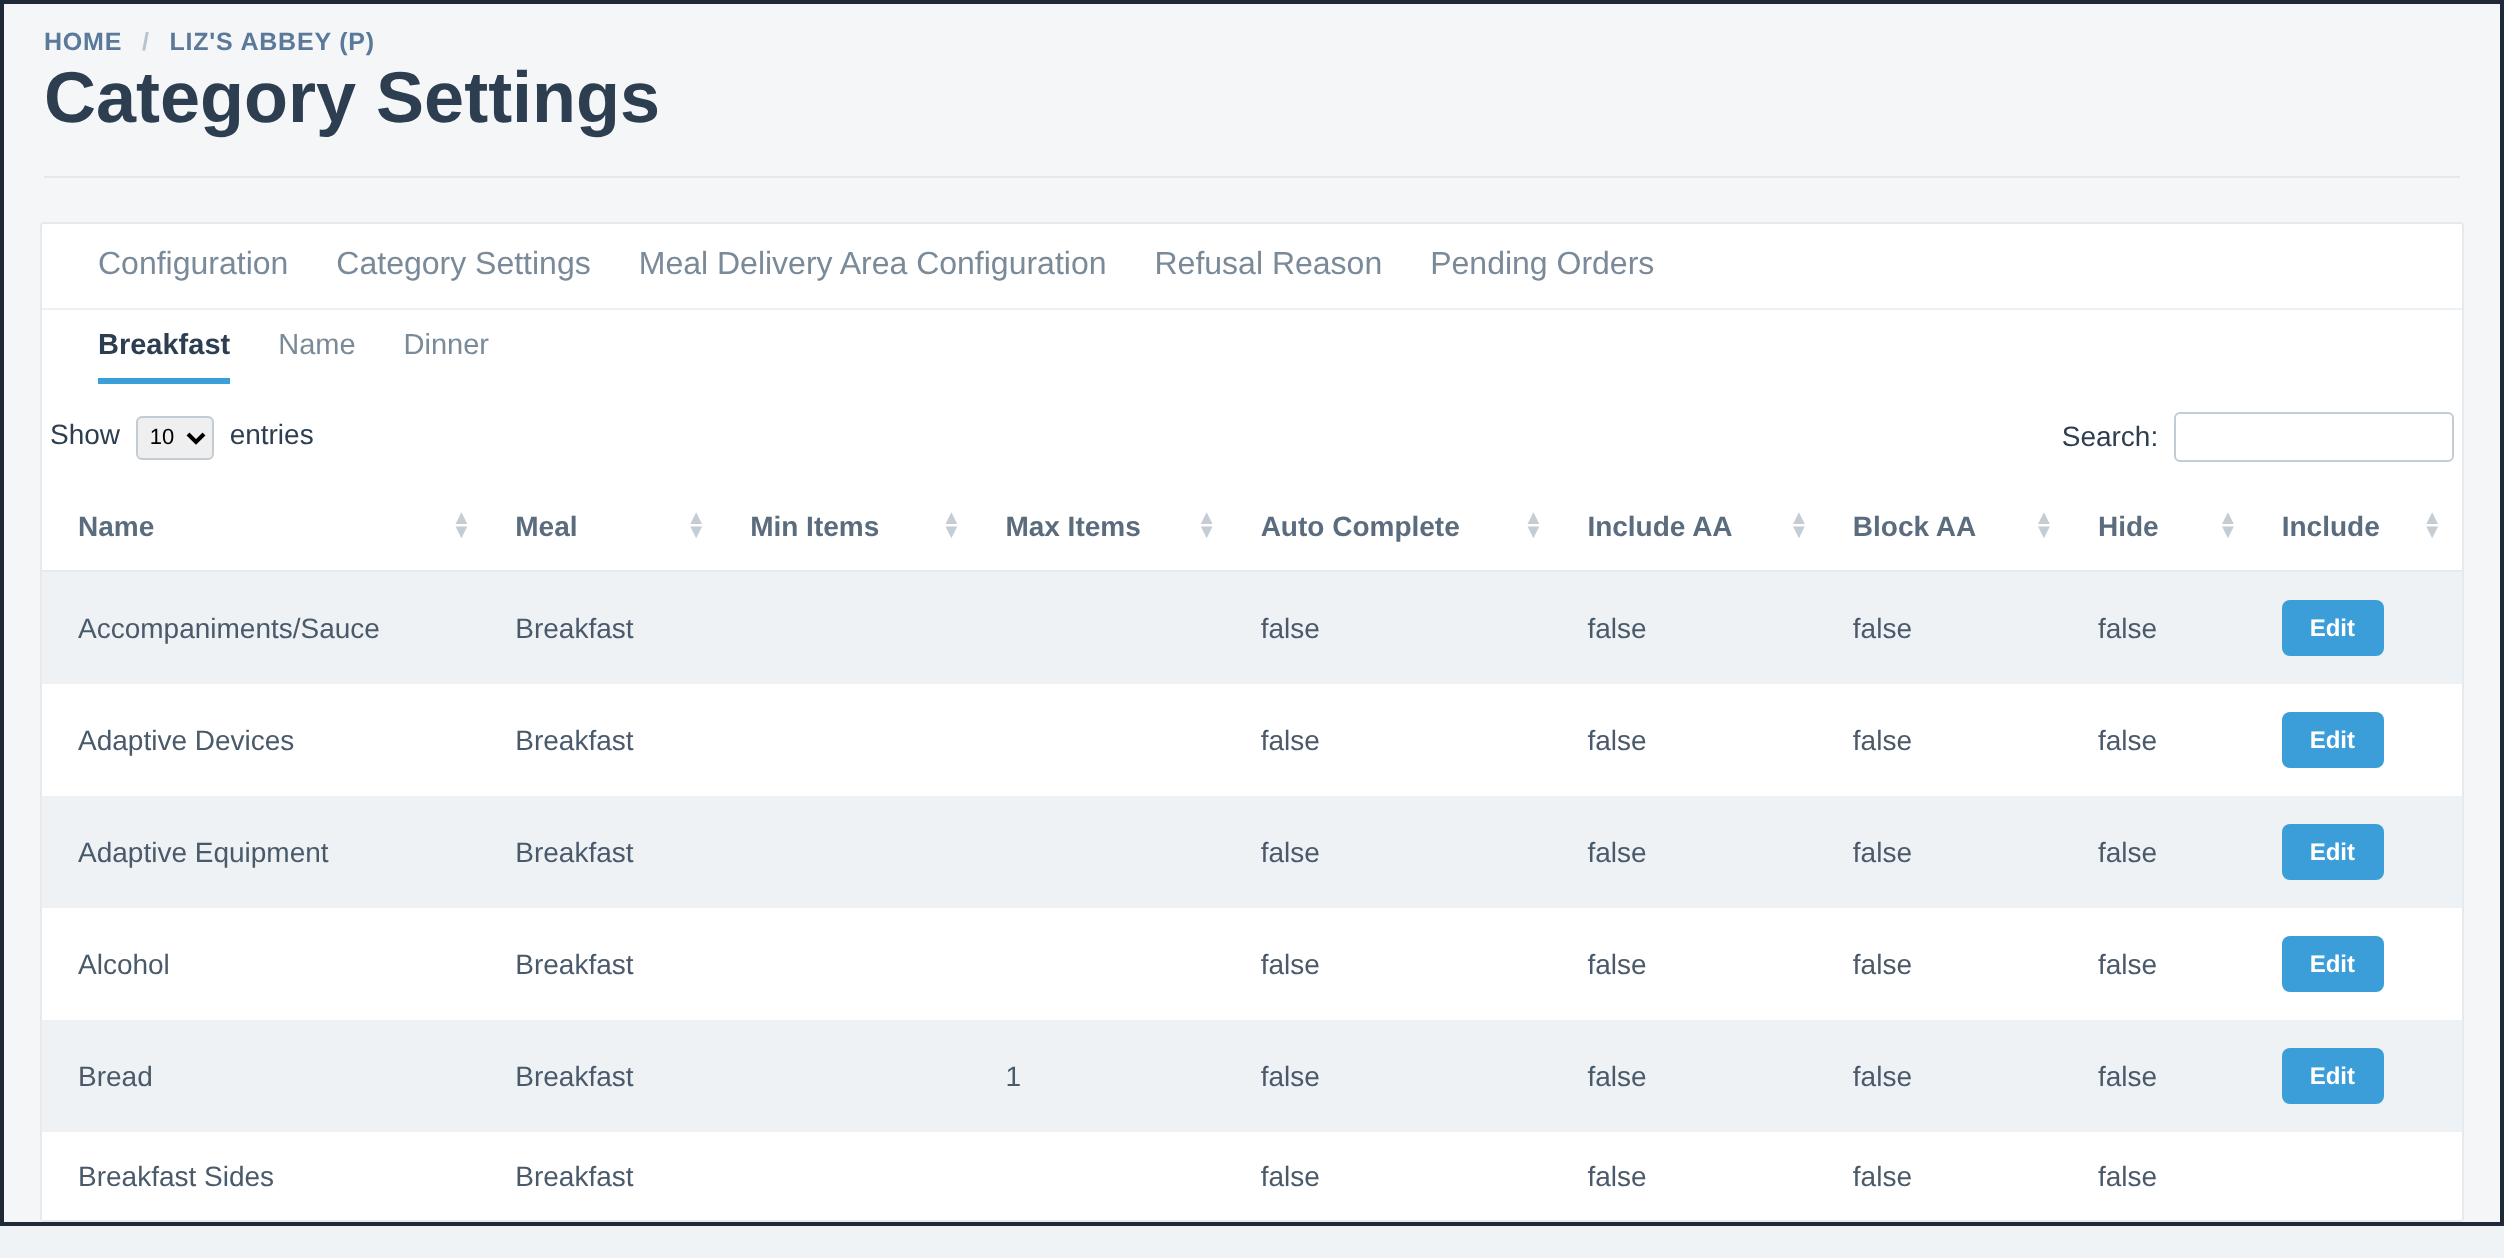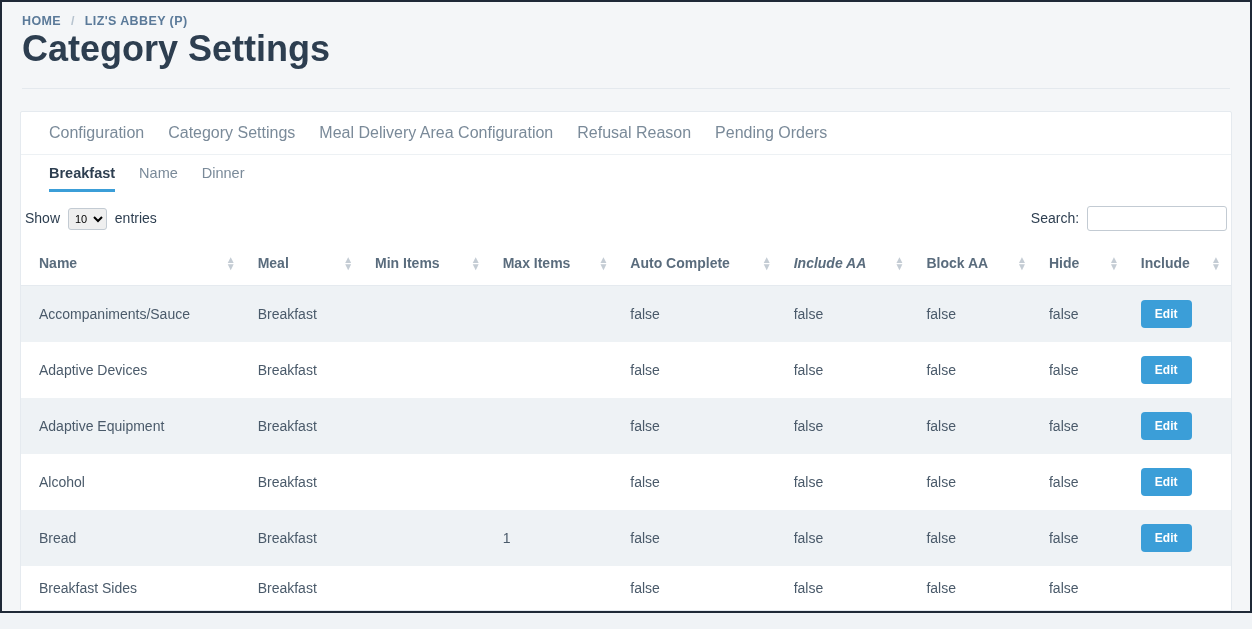--- a/index.html
+++ b/index.html
@@ -133,21 +133,21 @@
     font-size: 12px;
     font-weight: 600;
     cursor: pointer;
   }
 
   .col-name { width: 220px; }
   .col-meal { width: 115px; }
   .col-min  { width: 125px; }
   .col-max  { width: 125px; }
   .col-auto { width: 160px; }
-  .col-inc  { width: 130px; font-style: italic; }
+  .col-inc  { width: 130px; }
   .col-blk  { width: 120px; }
   .col-hide { width: 90px; }
   .col-act  { width: 100px; }
 </style>
 </head>
 <body>
 
 <div class="page">
 
   <div class="breadcrumb">

